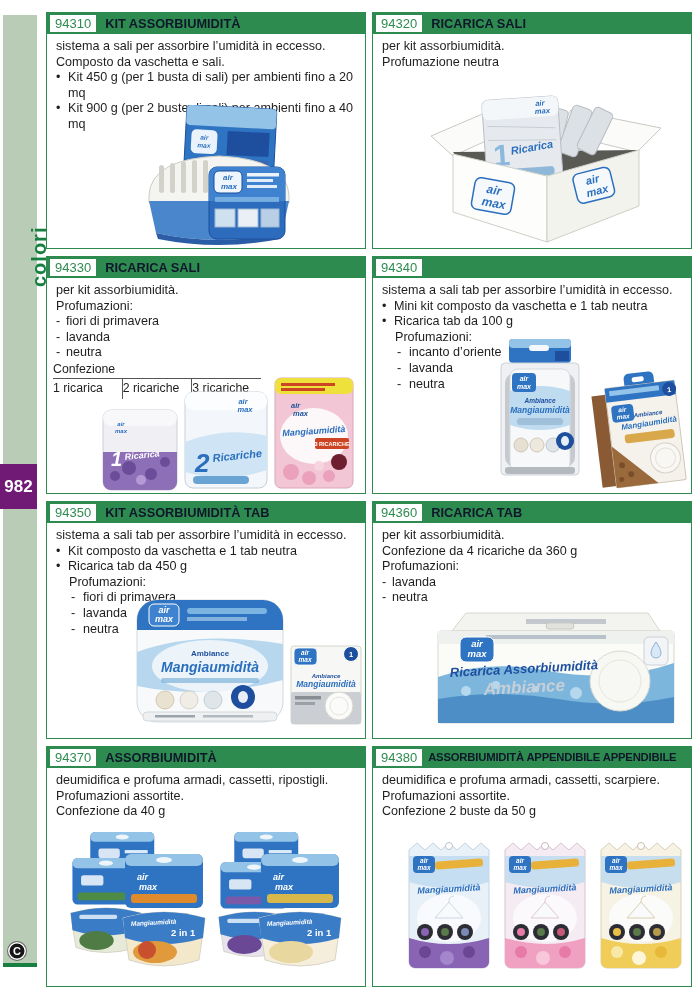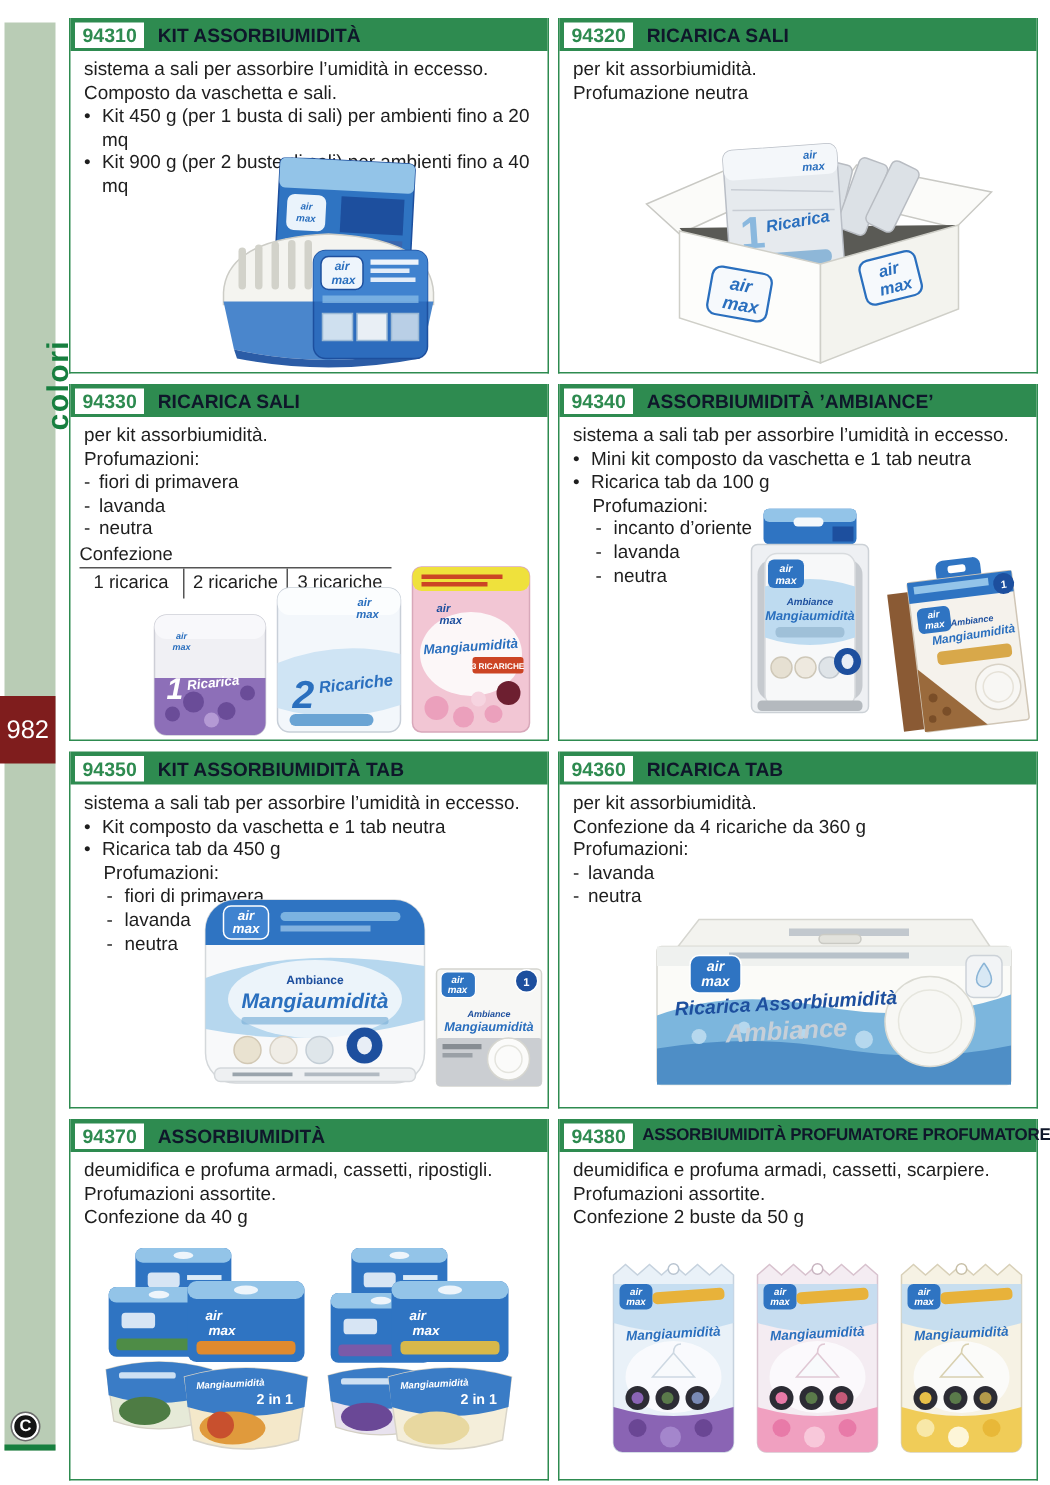--- a/index.html
+++ b/index.html
@@ -5,51 +5,51 @@
   html,body{margin:0;padding:0}
   body{width:700px;height:990px;position:relative;background:#fff;
        font-family:"Liberation Sans",sans-serif;overflow:hidden;color:#1e1e1e}
 
   
   .sidebar{position:absolute;left:3px;top:15px;width:34px;height:948px;
            background:#b9ccb5;border-bottom:4px solid #177f3f}
   .side-label{position:absolute;left:28px;top:287px;transform:rotate(-90deg);
               transform-origin:0 0;color:#177f3f;font-weight:bold;font-size:20px;
               letter-spacing:1px}
-  .page-box{position:absolute;left:0;top:464px;width:37px;height:45px;background:#7f1d1d;
-            color:#fff;font-weight:normal;font-size:17px;display:flex;align-items:center;
+  .page-box{position:absolute;left:0;top:464px;width:37px;height:45px;background:#701a75;
+            color:#fff;font-weight:bold;font-size:17px;display:flex;align-items:center;
             justify-content:center}
   .c-logo{position:absolute;left:8px;top:942px;width:18px;height:18px;border-radius:50%;
           background:#151515;color:#fff;font-weight:bold;font-size:11px;display:flex;
           align-items:center;justify-content:center;
           box-shadow:inset 0 0 0 1.5px #fff,0 0 0 1px #6a6a6a}
 
   
   .grid{position:absolute;left:46px;top:12px;display:grid;
         grid-template-columns:320px 320px;grid-template-rows:237px 238px 238px 241px;
         column-gap:6px;row-gap:7px}
   .cell{position:relative;border:1.6px solid #2e8b50;border-top:none;background:#fff;
         box-sizing:border-box}
   .hd{display:flex;align-items:center;background:#2e8b50;height:22px;padding:0 3px;gap:9px}
-  .code{background:#fff;color:#2e8b50;font-weight:bold;font-size:13px;line-height:17px;
+  .code{background:#fff;color:#2e8b50;font-weight:normal;font-size:13px;line-height:17px;
         padding:0 5px}
   .ttl{color:#0f172a;font-weight:bold;font-size:12.8px;white-space:nowrap}
   .ttl.long{font-size:11.3px;letter-spacing:-0.2px;margin-left:-3px}
   .bd{padding:5px 6px 0 9px;font-size:12.6px;line-height:15.6px}
   .ln{display:flex}
   .mk{flex:none;width:12px}
   .ln.d .mk{width:10px}
   .ln.i{padding-left:13px}
   .ln.d2{padding-left:15px}
 
   
   .tbl{margin:1px 0 0 6px;width:208px;font-size:12.3px}
   .tcap{text-align:left;padding-bottom:2px}
   .tcols{display:flex;border-top:1.5px solid #555}
-  .tcols>div{flex:1;text-align:center;padding:2px 0 4px;border-left:1.5px solid #555}
+  .tcols>div{flex:1;padding:2px 0 4px;border-left:1.5px solid #555}
   .tcols>div:first-child{border-left:none}
 
   
   .fig{position:absolute;margin:0}
   .fig svg{display:block}
   .f1{left:82px;bottom:1px}
   .f2{left:50px;bottom:2px}
   .f3{left:52px;top:120px}
   .f4{right:2px;bottom:2px}
   .f5{right:0;bottom:0}
@@ -259,21 +259,20 @@
           <circle cx="54" cy="98" r="6" fill="#eba0bc"></circle>
             <circle cx="44" cy="88" r="5" fill="#f6d4e0"></circle>
         </g>
       </svg>
     </figure>
   </section>
 
   <section class="cell">
     <header class="hd">
       <span class="code">94340</span>
-      <span class="ttl">ASSORBIUMIDITÀ ’AMBIANCE’</span>
     </header>
     <div class="bd">
         <div class="ln t">
           <span>sistema a sali tab per assorbire l’umidità in eccesso.</span>
         </div>
         <div class="ln b">
           <span class="mk">•</span>
           <span>Mini kit composto da vaschetta e 1 tab neutra</span>
         </div>
         <div class="ln b">
@@ -561,21 +560,21 @@
           <text class="tn" font-size="9.5" x="50" y="82">2 in 1</text>
           <ellipse cx="34" cy="98" rx="22" ry="11" fill="#e8d8a0"></ellipse>
         </g>
       </svg>
     </figure>
   </section>
 
   <section class="cell">
     <header class="hd">
       <span class="code">94380</span>
-      <span class="ttl long">ASSORBIUMIDITÀ PROFUMATORE PROFUMATORE</span>
+      <span class="ttl long">ASSORBIUMIDITÀ APPENDIBILE APPENDIBILE</span>
     </header>
     <div class="bd">
         <div class="ln t">
           <span>deumidifica e profuma armadi, cassetti, scarpiere.</span>
         </div>
         <div class="ln t">
           <span>Profumazioni assortite.</span>
         </div>
         <div class="ln t">
           <span>Confezione 2 buste da 50 g</span>

